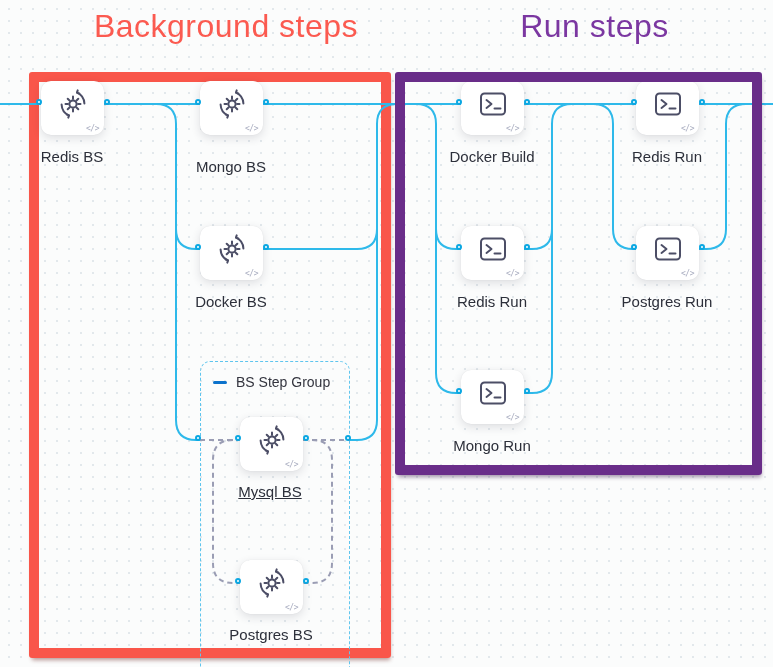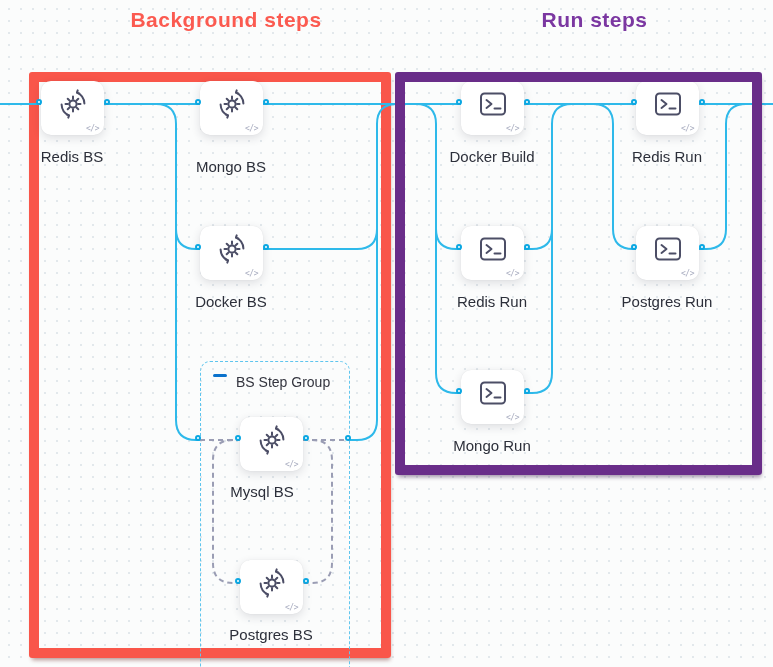--- a/index.html
+++ b/index.html
@@ -15,30 +15,30 @@
     position:relative;width:773px;height:667px;overflow:hidden;
     background-color:#fbfcfc;
     background-image:radial-gradient(circle,#e2e8ec 1px,transparent 1.3px);
     background-size:12px 12px;background-position:3px 3px;
   }
   .marker{position:absolute;border-style:solid;border-width:10px;border-radius:3px;}
   .marker.red{left:29px;top:72px;width:362px;height:586px;border-color:var(--red);
     box-shadow:1px 4px 4px -2px rgba(100,25,20,.45);z-index:1;}
   .marker.purple{left:395px;top:72px;width:367px;height:403px;border-color:var(--purple);
     box-shadow:1px 4px 4px -2px rgba(45,10,60,.45);z-index:5;}
-  .gtitle{position:absolute;top:8px;font-size:21px;font-weight:700;text-align:center;
+  .gtitle{position:absolute;top:8px;font-size:32px;font-weight:400;text-align:center;
     z-index:6;letter-spacing:.5px;}
   .gtitle.bg{left:45px;width:362px;color:var(--red-title);}
   .gtitle.run{left:411px;width:367px;color:var(--purple-title);}
   svg.wires{position:absolute;left:0;top:0;z-index:3;}
   .c{stroke:var(--line);stroke-width:2;fill:none;}
   .d{stroke:var(--dash-gray);stroke-width:2;fill:none;stroke-dasharray:5 4;}
   .stepgroup{position:absolute;left:200px;top:361px;width:150px;height:320px;
     border:1.5px dashed var(--group-dash);border-radius:10px;z-index:2;}
-  .sg-header{position:absolute;left:12px;top:12px;display:flex;align-items:flex-start;gap:9px;}
+  .sg-header{position:absolute;left:12px;top:12px;display:flex;align-items:center;gap:9px;}
   .minus-bar{width:14px;height:3px;border-radius:2px;background:var(--header-blue);}
   .sg-label{font-size:14px;color:var(--header-text);white-space:nowrap;}
   .node{position:absolute;width:63px;height:54px;background:var(--card-bg);
     border-radius:10px;box-shadow:0 3px 10px rgba(40,41,61,.14),0 0 1px rgba(40,41,61,.12);
     z-index:4;}
   .port{position:absolute;width:6px;height:6px;border:2.5px solid var(--port);
     border-radius:50%;background:#fff;z-index:4;}
   .node .port{top:17.5px;}
   .node .port.in{left:-5.5px;}
   .node .port.out{right:-5.5px;}
@@ -136,21 +136,21 @@
   <div class="nlabel" style="left:171px;top:293px;">Docker BS</div>
 
   <div class="node" style="left:240px;top:417px;">
     <span class="port in"></span>
     <svg class="nicon" width="32" height="32">
         <use href="#g-bg"></use>
       </svg>
     <span class="port out"></span>
     <span class="code">&lt;/&gt;</span>
   </div>
-  <div class="nlabel" style="left:202px;top:483px;">Mysql BS</div>
+  <div class="nlabel" style="left:210px;top:483px;text-decoration:underline;">Mysql BS</div>
 
   <div class="node" style="left:240px;top:560px;">
     <span class="port in"></span>
     <svg class="nicon" width="32" height="32">
         <use href="#g-bg"></use>
       </svg>
     <span class="port out"></span>
     <span class="code">&lt;/&gt;</span>
   </div>
   <div class="nlabel" style="left:211px;top:626px;">Postgres BS</div>

